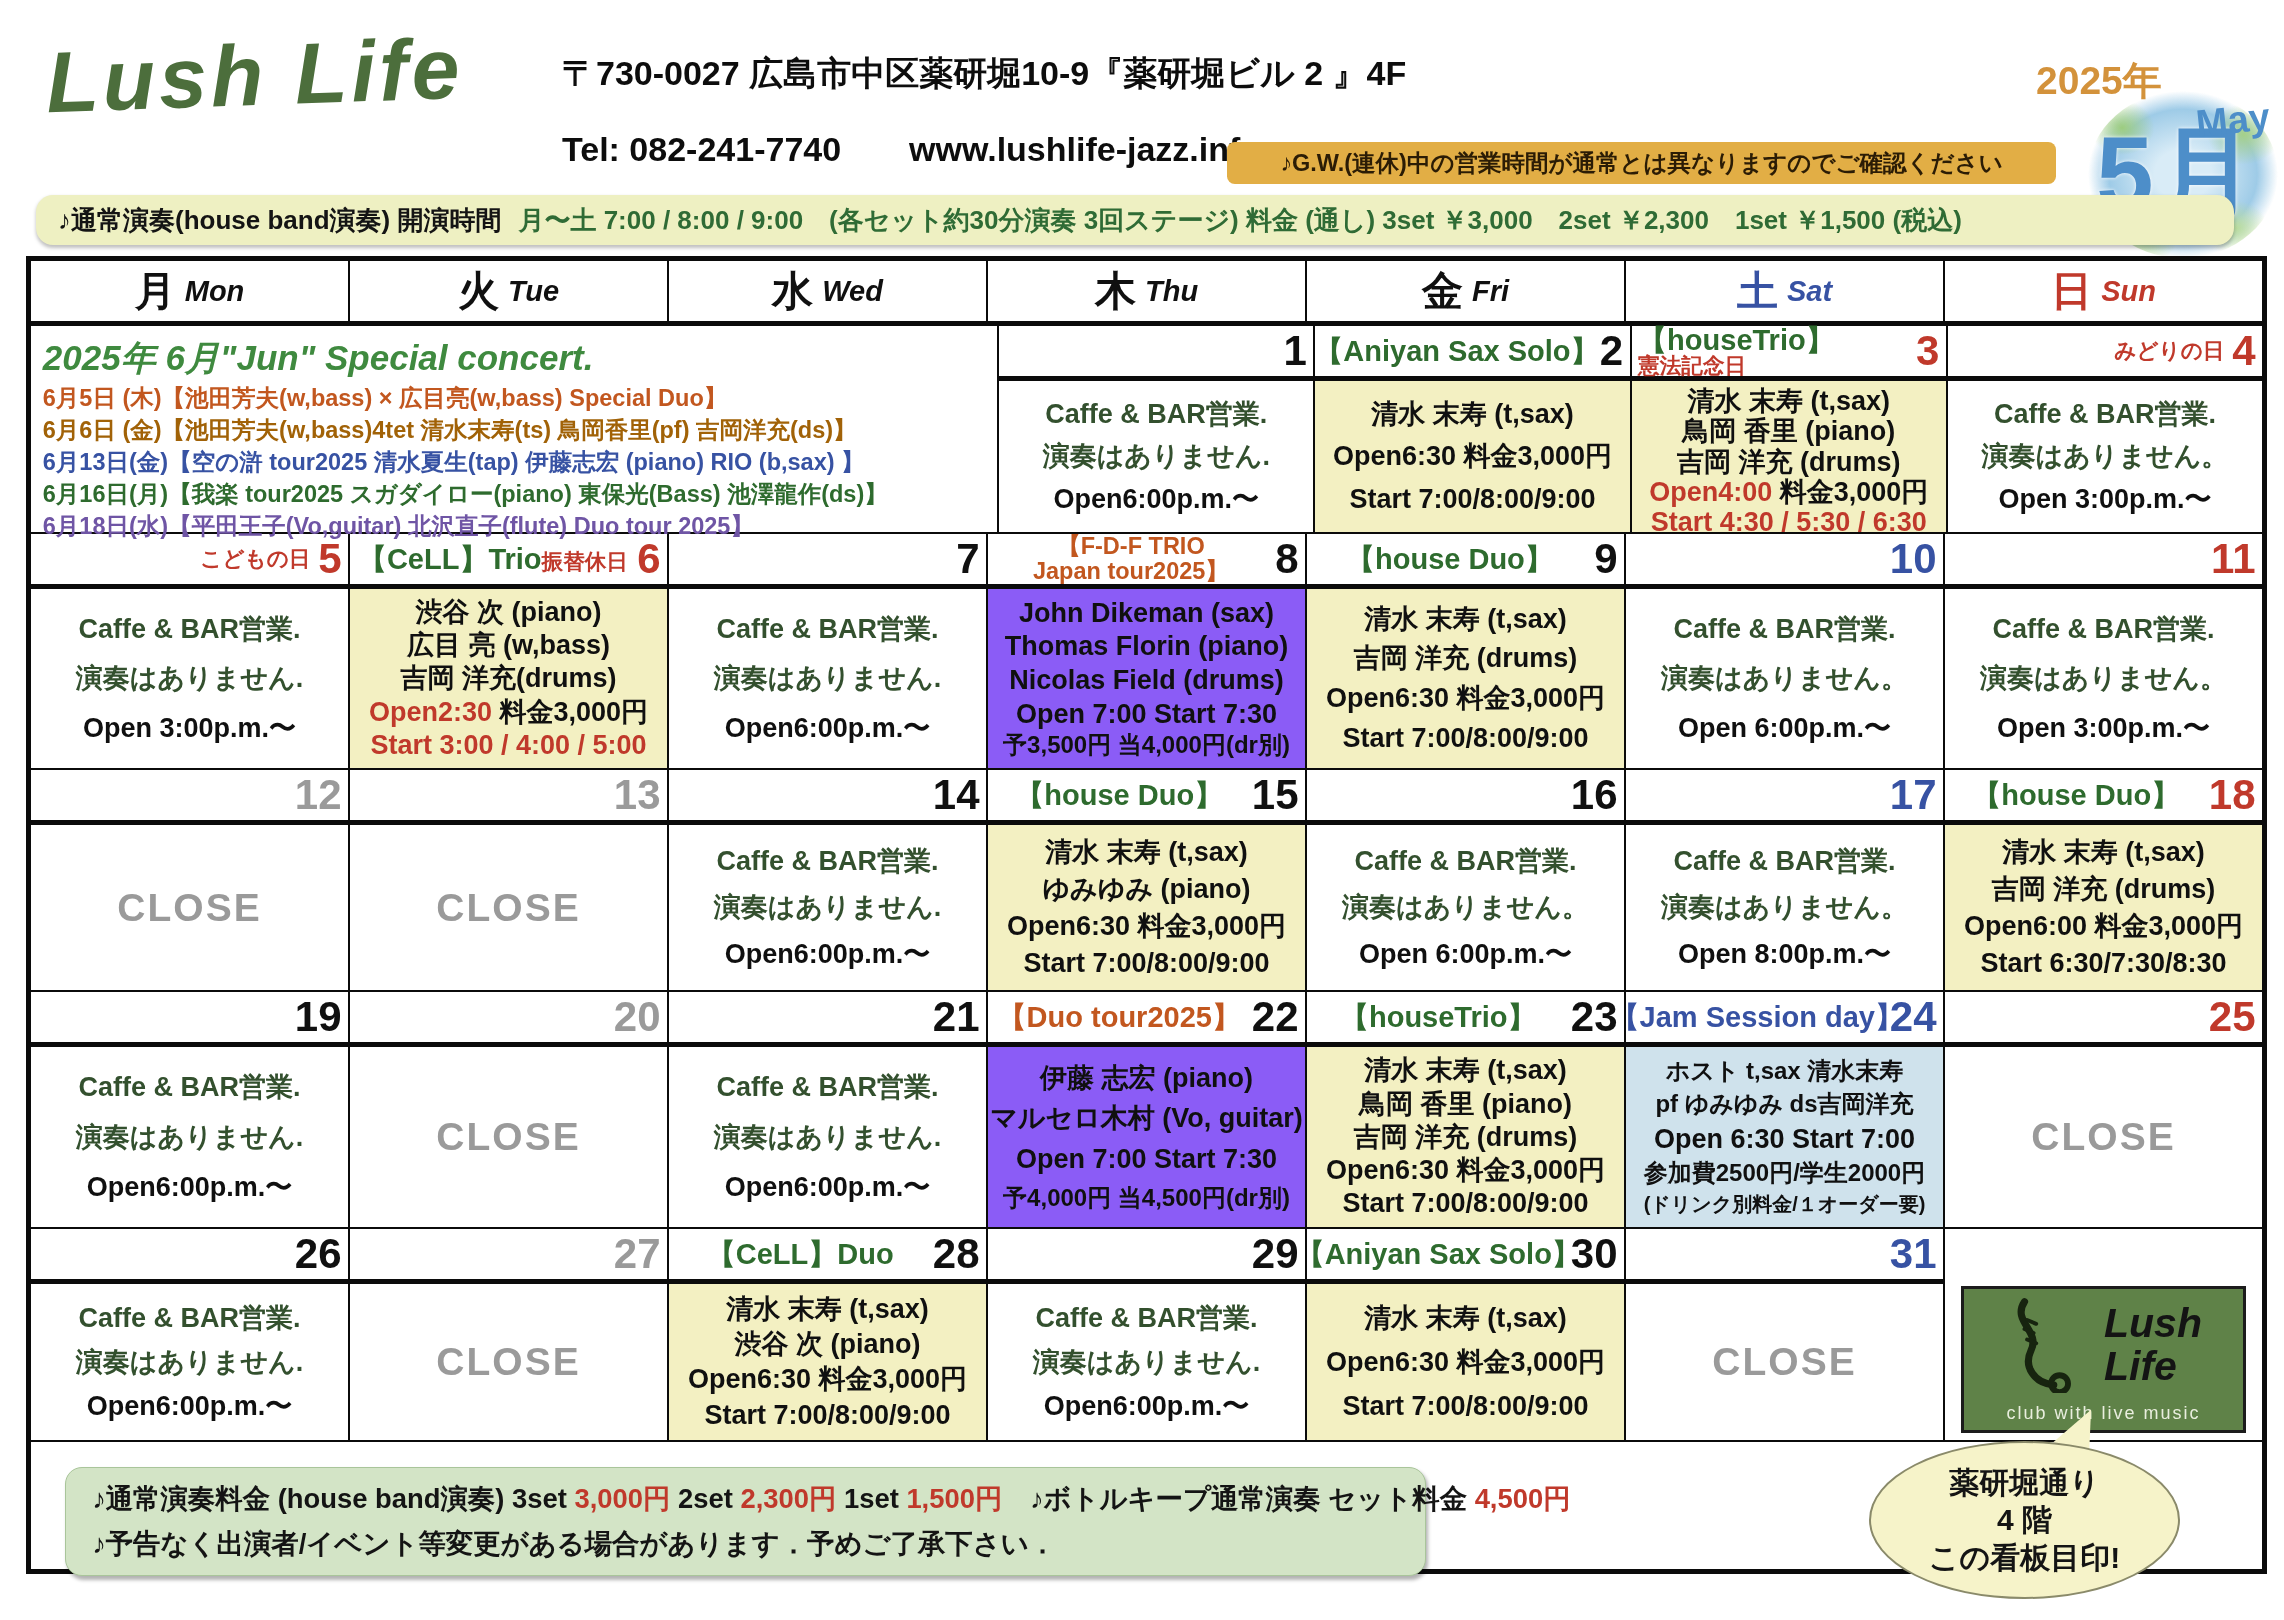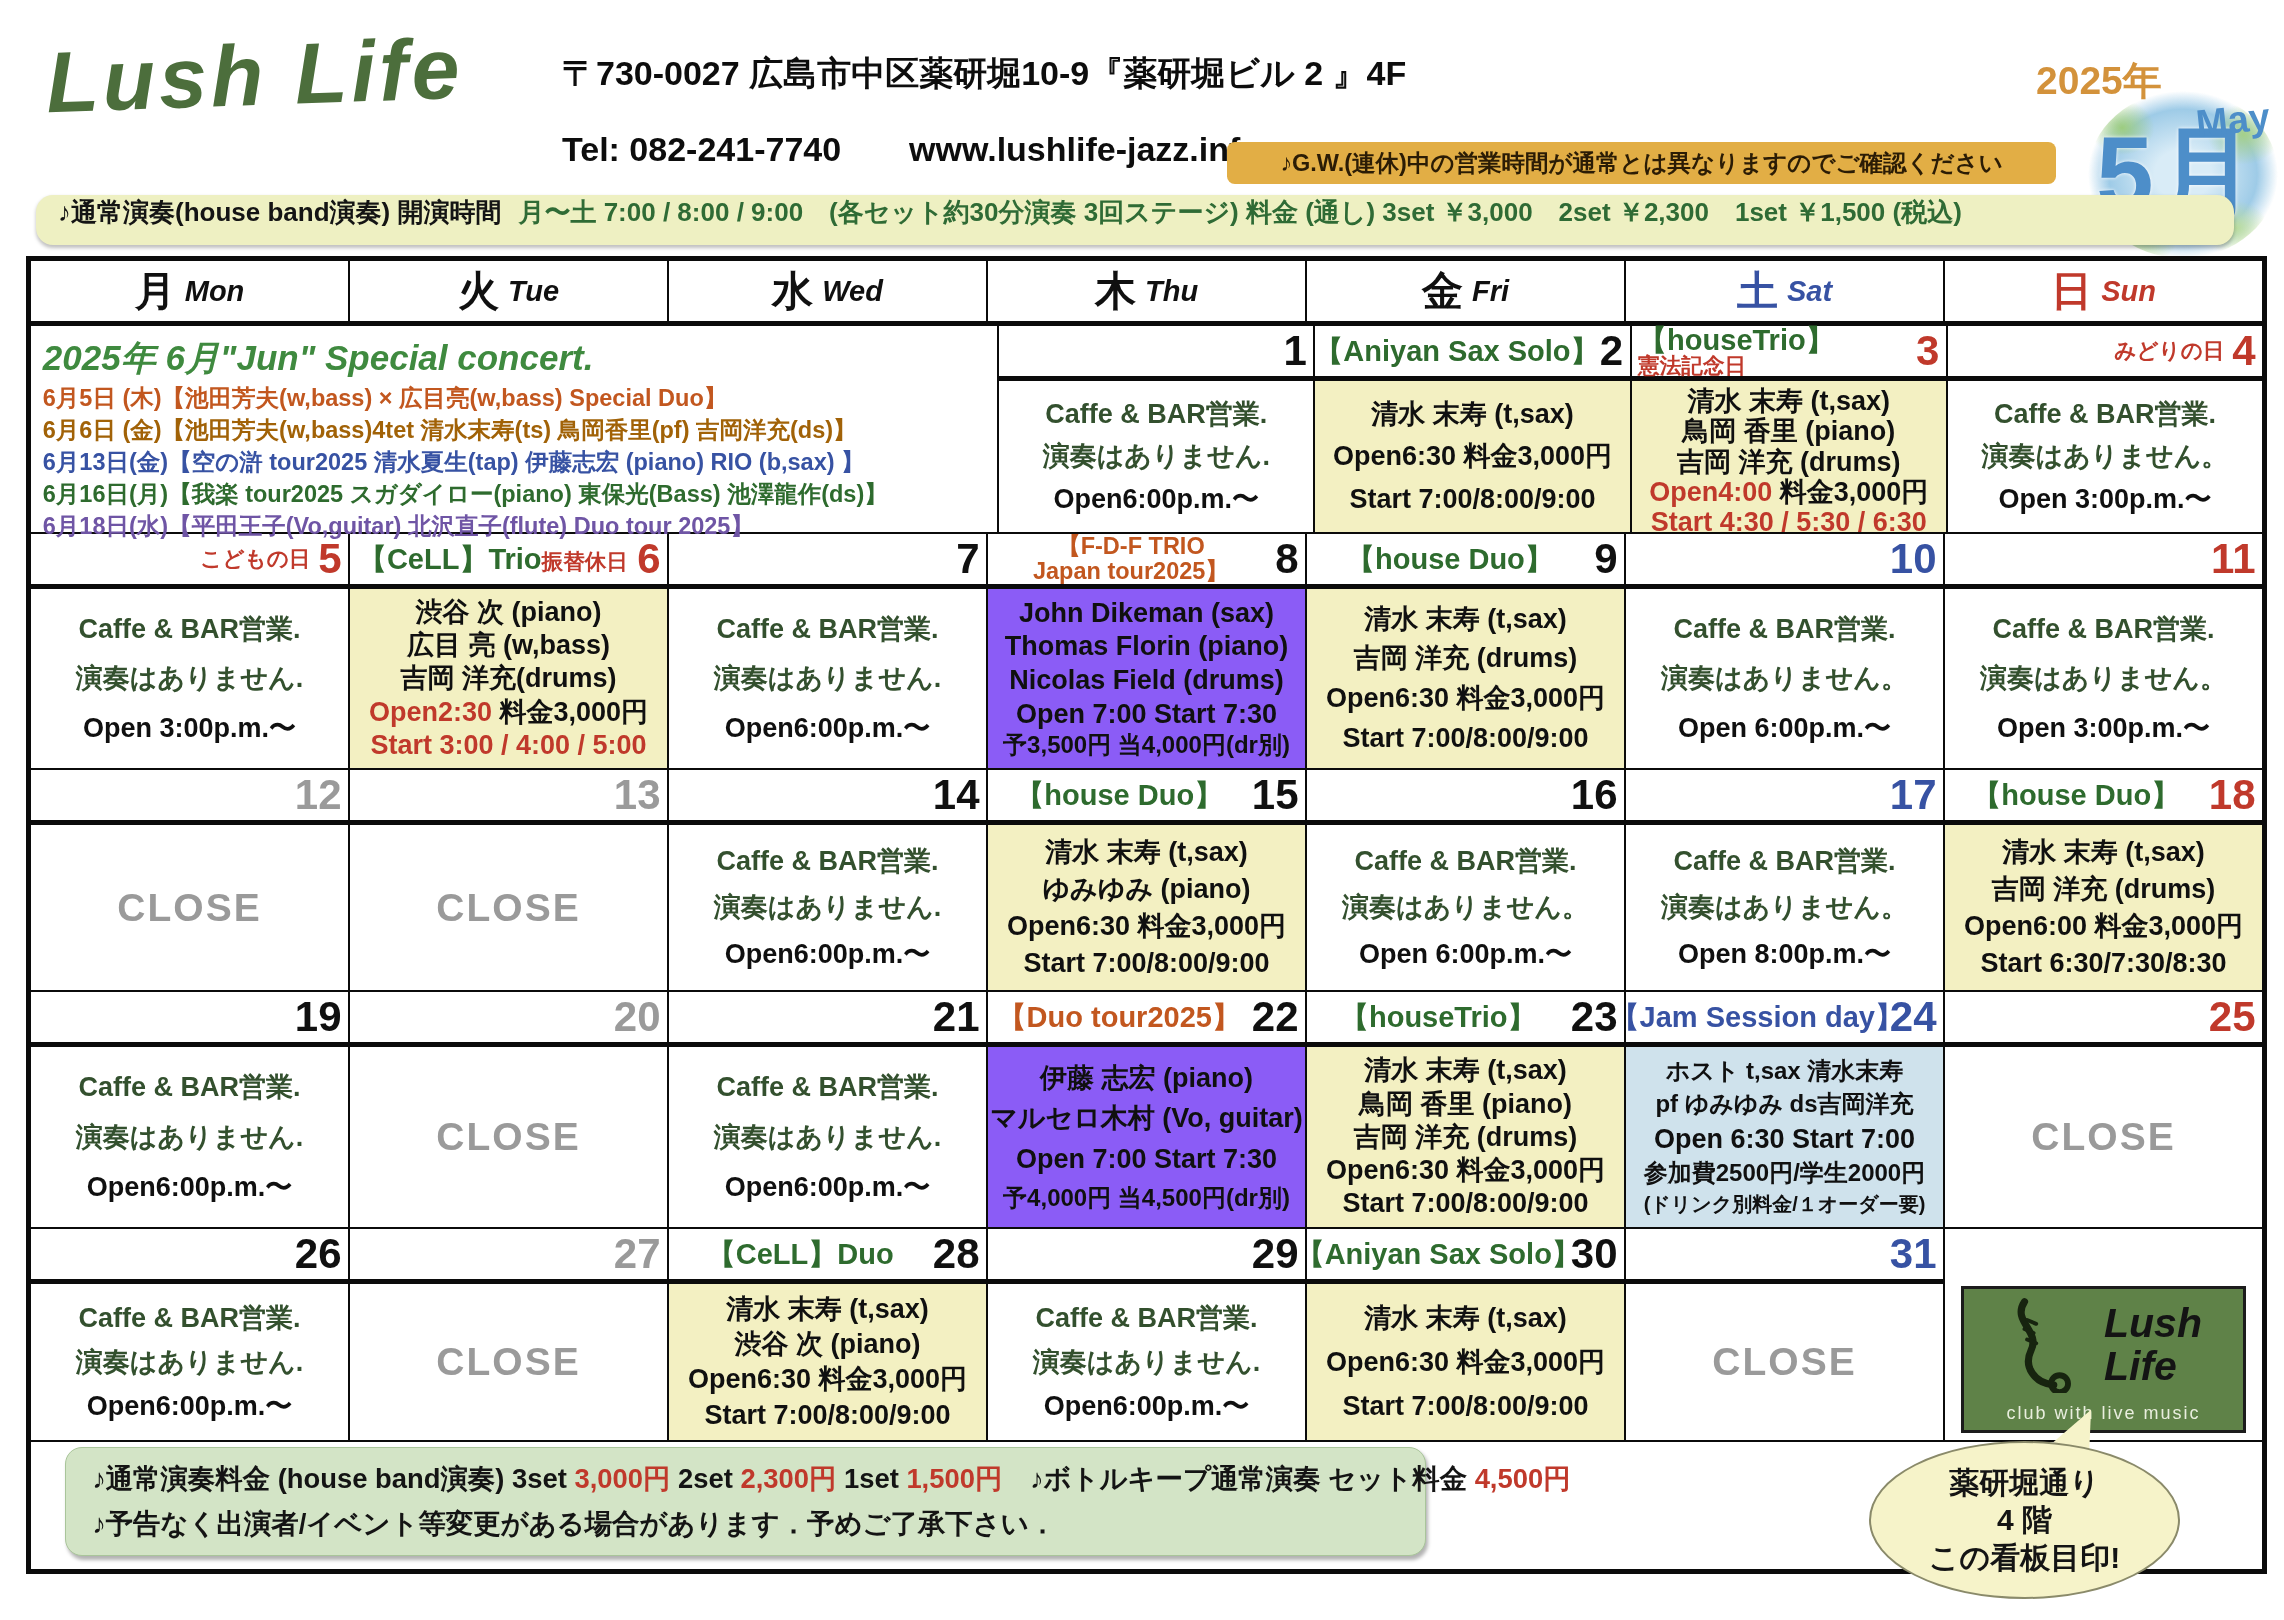--- a/index.html
+++ b/index.html
@@ -14,21 +14,21 @@
   .year{left:2036px;top:54px;font-size:39px;font-weight:800;color:#d3923b;}
   .maybadge{left:2088px;top:91px;width:190px;height:167px;border-radius:50%;
     background:
       radial-gradient(46px 39px at 18% 22%,#9ccc7f 0%,rgba(156,204,127,0) 70%),
       radial-gradient(52px 43px at 82% 26%,#a5d08a 0%,rgba(165,208,138,0) 70%),
       radial-gradient(56px 48px at 28% 84%,#9ccc7f 0%,rgba(156,204,127,0) 70%),
       radial-gradient(46px 39px at 78% 82%,#b9dc9d 0%,rgba(185,220,157,0) 70%),
       radial-gradient(closest-side,#d9ecf7 30%,#9ecbe7 78%,rgba(158,203,231,0) 100%);}
   .may5{left:2095px;top:98px;width:163px;height:154px;display:flex;align-items:center;justify-content:center;font-size:103px;font-weight:900;color:#4d8ec9;text-shadow:0 0 3.9px #ffffff;}
   .mayen{left:2196px;top:99px;font-size:38px;font-weight:800;color:#4d8ec9;transform:rotate(-6deg);}
-  .hours{left:36px;top:195px;width:2154px;height:50px;background:#eef0c2;border-radius:17px;box-shadow:0 2.6px 3.9px rgba(0,0,0,.25);display:flex;align-items:flex-start;padding:0 22px;font-size:26px;font-weight:700;white-space:nowrap;}
+  .hours{left:36px;top:195px;width:2154px;height:50px;background:#eef0c2;border-radius:17px;box-shadow:0 2.6px 3.9px rgba(0,0,0,.25);display:flex;align-items:center;padding:0 22px;font-size:26px;font-weight:700;white-space:nowrap;}
   .hours .blk{color:#141414;margin-right:17px;}
   .hours .grn{color:#2f6b35;}
 
   
   .tbl{left:26px;top:256px;width:2231px;height:1308px;border:5.9px solid #0b0b0b;display:flex;flex-direction:column;background:#fff;}
   .dowrow{display:flex;height:60px;border-bottom:5.9px solid #0b0b0b;}
   .dow{flex:1;display:flex;align-items:center;justify-content:center;gap:9.1px;border-left:2.6px solid #0b0b0b;}
   .dow:first-child{border-left:none;}
   .dow .k{font-size:41px;font-weight:800;}
   .dow .e{font-size:29px;font-style:italic;font-weight:600;}
@@ -60,21 +60,21 @@
   .seg-label{font-size:21.6px;font-weight:700;white-space:nowrap;}
   .ttl2{font-size:23.5px;font-weight:700;white-space:nowrap;line-height:1.05;}
 
   
   .special{padding:9.1px 11.8px;display:flex;flex-direction:column;justify-content:space-between;}
   .sp-title{font-size:35px;font-weight:800;font-style:italic;color:#3f8a3f;white-space:nowrap;}
   .sp-line{font-size:23.5px;font-weight:700;white-space:nowrap;}
 
   
   .notesrow{flex:1;position:relative;}
-  .notes{position:absolute;left:34px;top:5px;width:1307px;height:99px;background:#d3e4c6;border:1.3px solid #a9c59a;border-radius:17px;box-shadow:2px 3.3px 3.9px rgba(0,0,0,.3);display:flex;flex-direction:column;justify-content:space-evenly;padding:3.9px 26px;}
+  .notes{position:absolute;left:34px;top:25px;width:1307px;height:99px;background:#d3e4c6;border:1.3px solid #a9c59a;border-radius:17px;box-shadow:2px 3.3px 3.9px rgba(0,0,0,.3);display:flex;flex-direction:column;justify-content:space-evenly;padding:3.9px 26px;}
   .note-line{font-size:27.4px;font-weight:600;color:#141414;white-space:nowrap;}
   .note-line .c-red{color:#c0392b;}
 
   
   .signwrap{flex:1;display:flex;align-items:center;justify-content:center;}
   .sign{width:88%;height:88%;background:#5f8248;border:3.9px solid #1c1c1c;display:flex;flex-direction:column;align-items:center;justify-content:center;position:relative;}
   .sign .words{display:flex;align-items:center;gap:21px;}
   .sign .ll{font-size:41px;font-weight:900;font-style:italic;color:#141414;line-height:1.05;text-align:left;}
   .sign .sub{font-size:18px;color:#e9eede;letter-spacing:2px;margin-top:7.8px;white-space:nowrap;}
 

